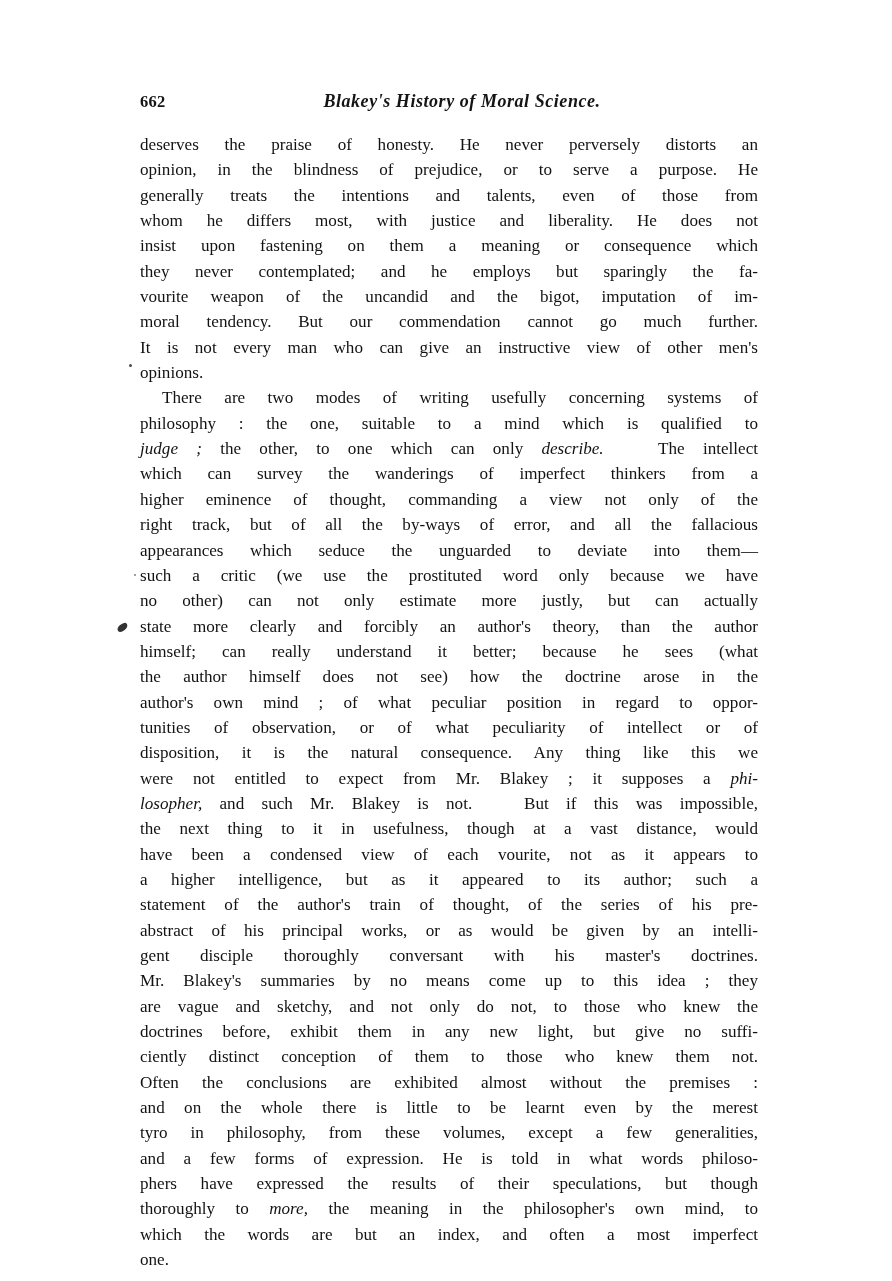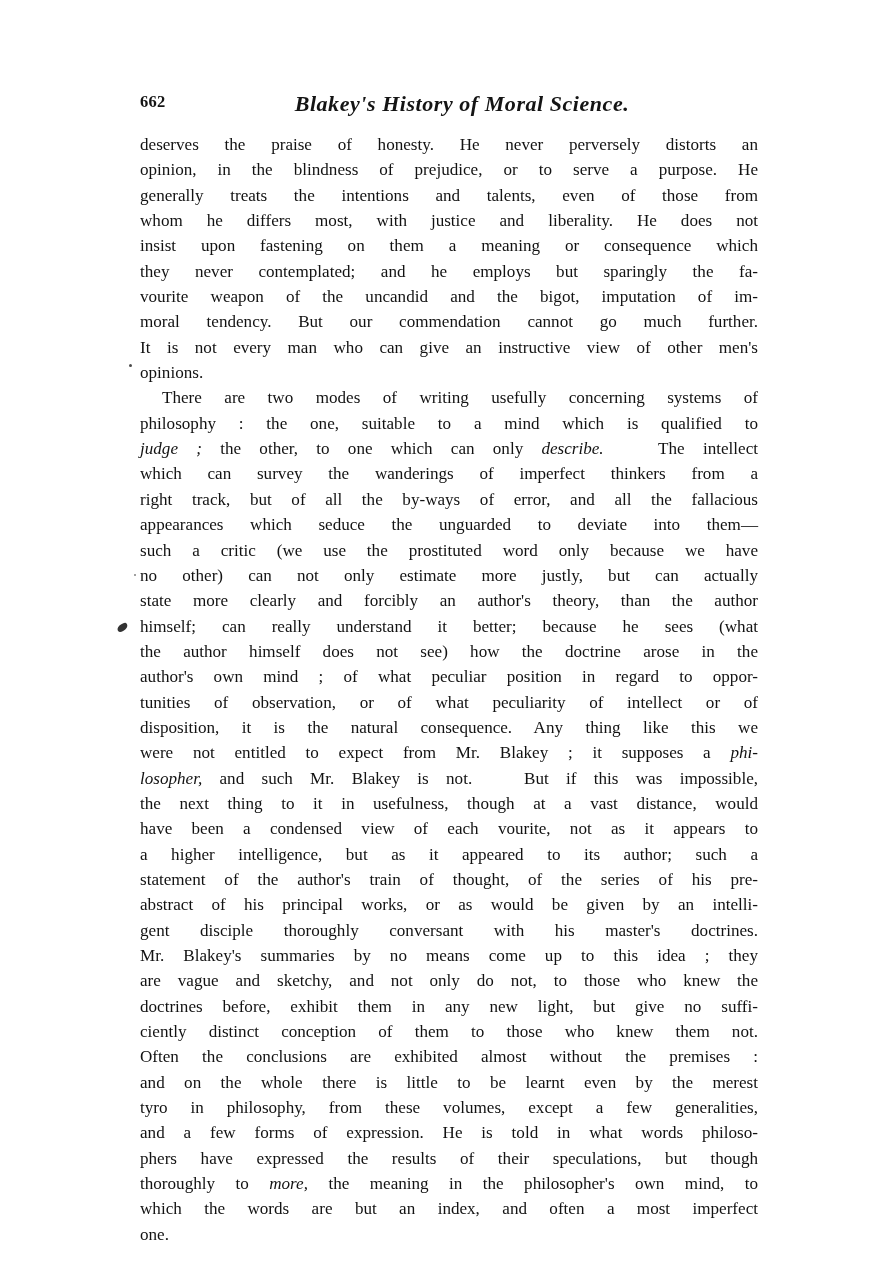--- a/index.html
+++ b/index.html
@@ -48,21 +48,21 @@
     color: #151515;
   }
   .head-title {
     position: absolute;
     left: 0;
     right: 0;
     top: -1px;
     text-align: center;
     font-style: italic;
     font-weight: bold;
-    font-size: 22px;
+    font-size: 18px;
     letter-spacing: 0.55px;
     color: #141414;
     transform: translateX(13px);
   }
 
   
   .para {
     margin: 0;
     padding: 0;
     font-size: 17.1px;
@@ -151,20 +151,21 @@
       <span class="ln j">moral tendency.   But our commendation cannot go much further.</span>
       <span class="ln j">It is not every man who can give an instructive view of other men's</span>
       <span class="ln last">opinions.</span>
     </p>
 
     <p class="para">
       <span class="ln j ind">There are two modes of writing usefully concerning systems of</span>
       <span class="ln j">philosophy : the one, suitable to a mind which is qualified to</span>
       <span class="ln j"><em>judge ;</em> the other, to one which can only <em>describe.</em>&nbsp;&nbsp; The intellect</span>
       <span class="ln j">which can survey the wanderings of imperfect thinkers from a</span>
+      <span class="ln j">higher eminence of thought, commanding a view not only of the</span>
       <span class="ln j">right track, but of all the by-ways of error, and all the fallacious</span>
       <span class="ln j">appearances which seduce the unguarded to deviate into them—</span>
       <span class="ln j">such a critic (we use the prostituted word only because we have</span>
       <span class="ln j">no other) can not only estimate more justly, but can actually</span>
       <span class="ln j">state more clearly and forcibly an author's theory, than the author</span>
       <span class="ln j">himself; can really understand it better; because he sees (what</span>
       <span class="ln j">the author himself does not see) how the doctrine arose in the</span>
       <span class="ln j">author's own mind ; of what peculiar position in regard to oppor-</span>
       <span class="ln j">tunities of observation, or of what peculiarity of intellect or of</span>
       <span class="ln j">disposition, it is the natural consequence.   Any thing like this we</span>

